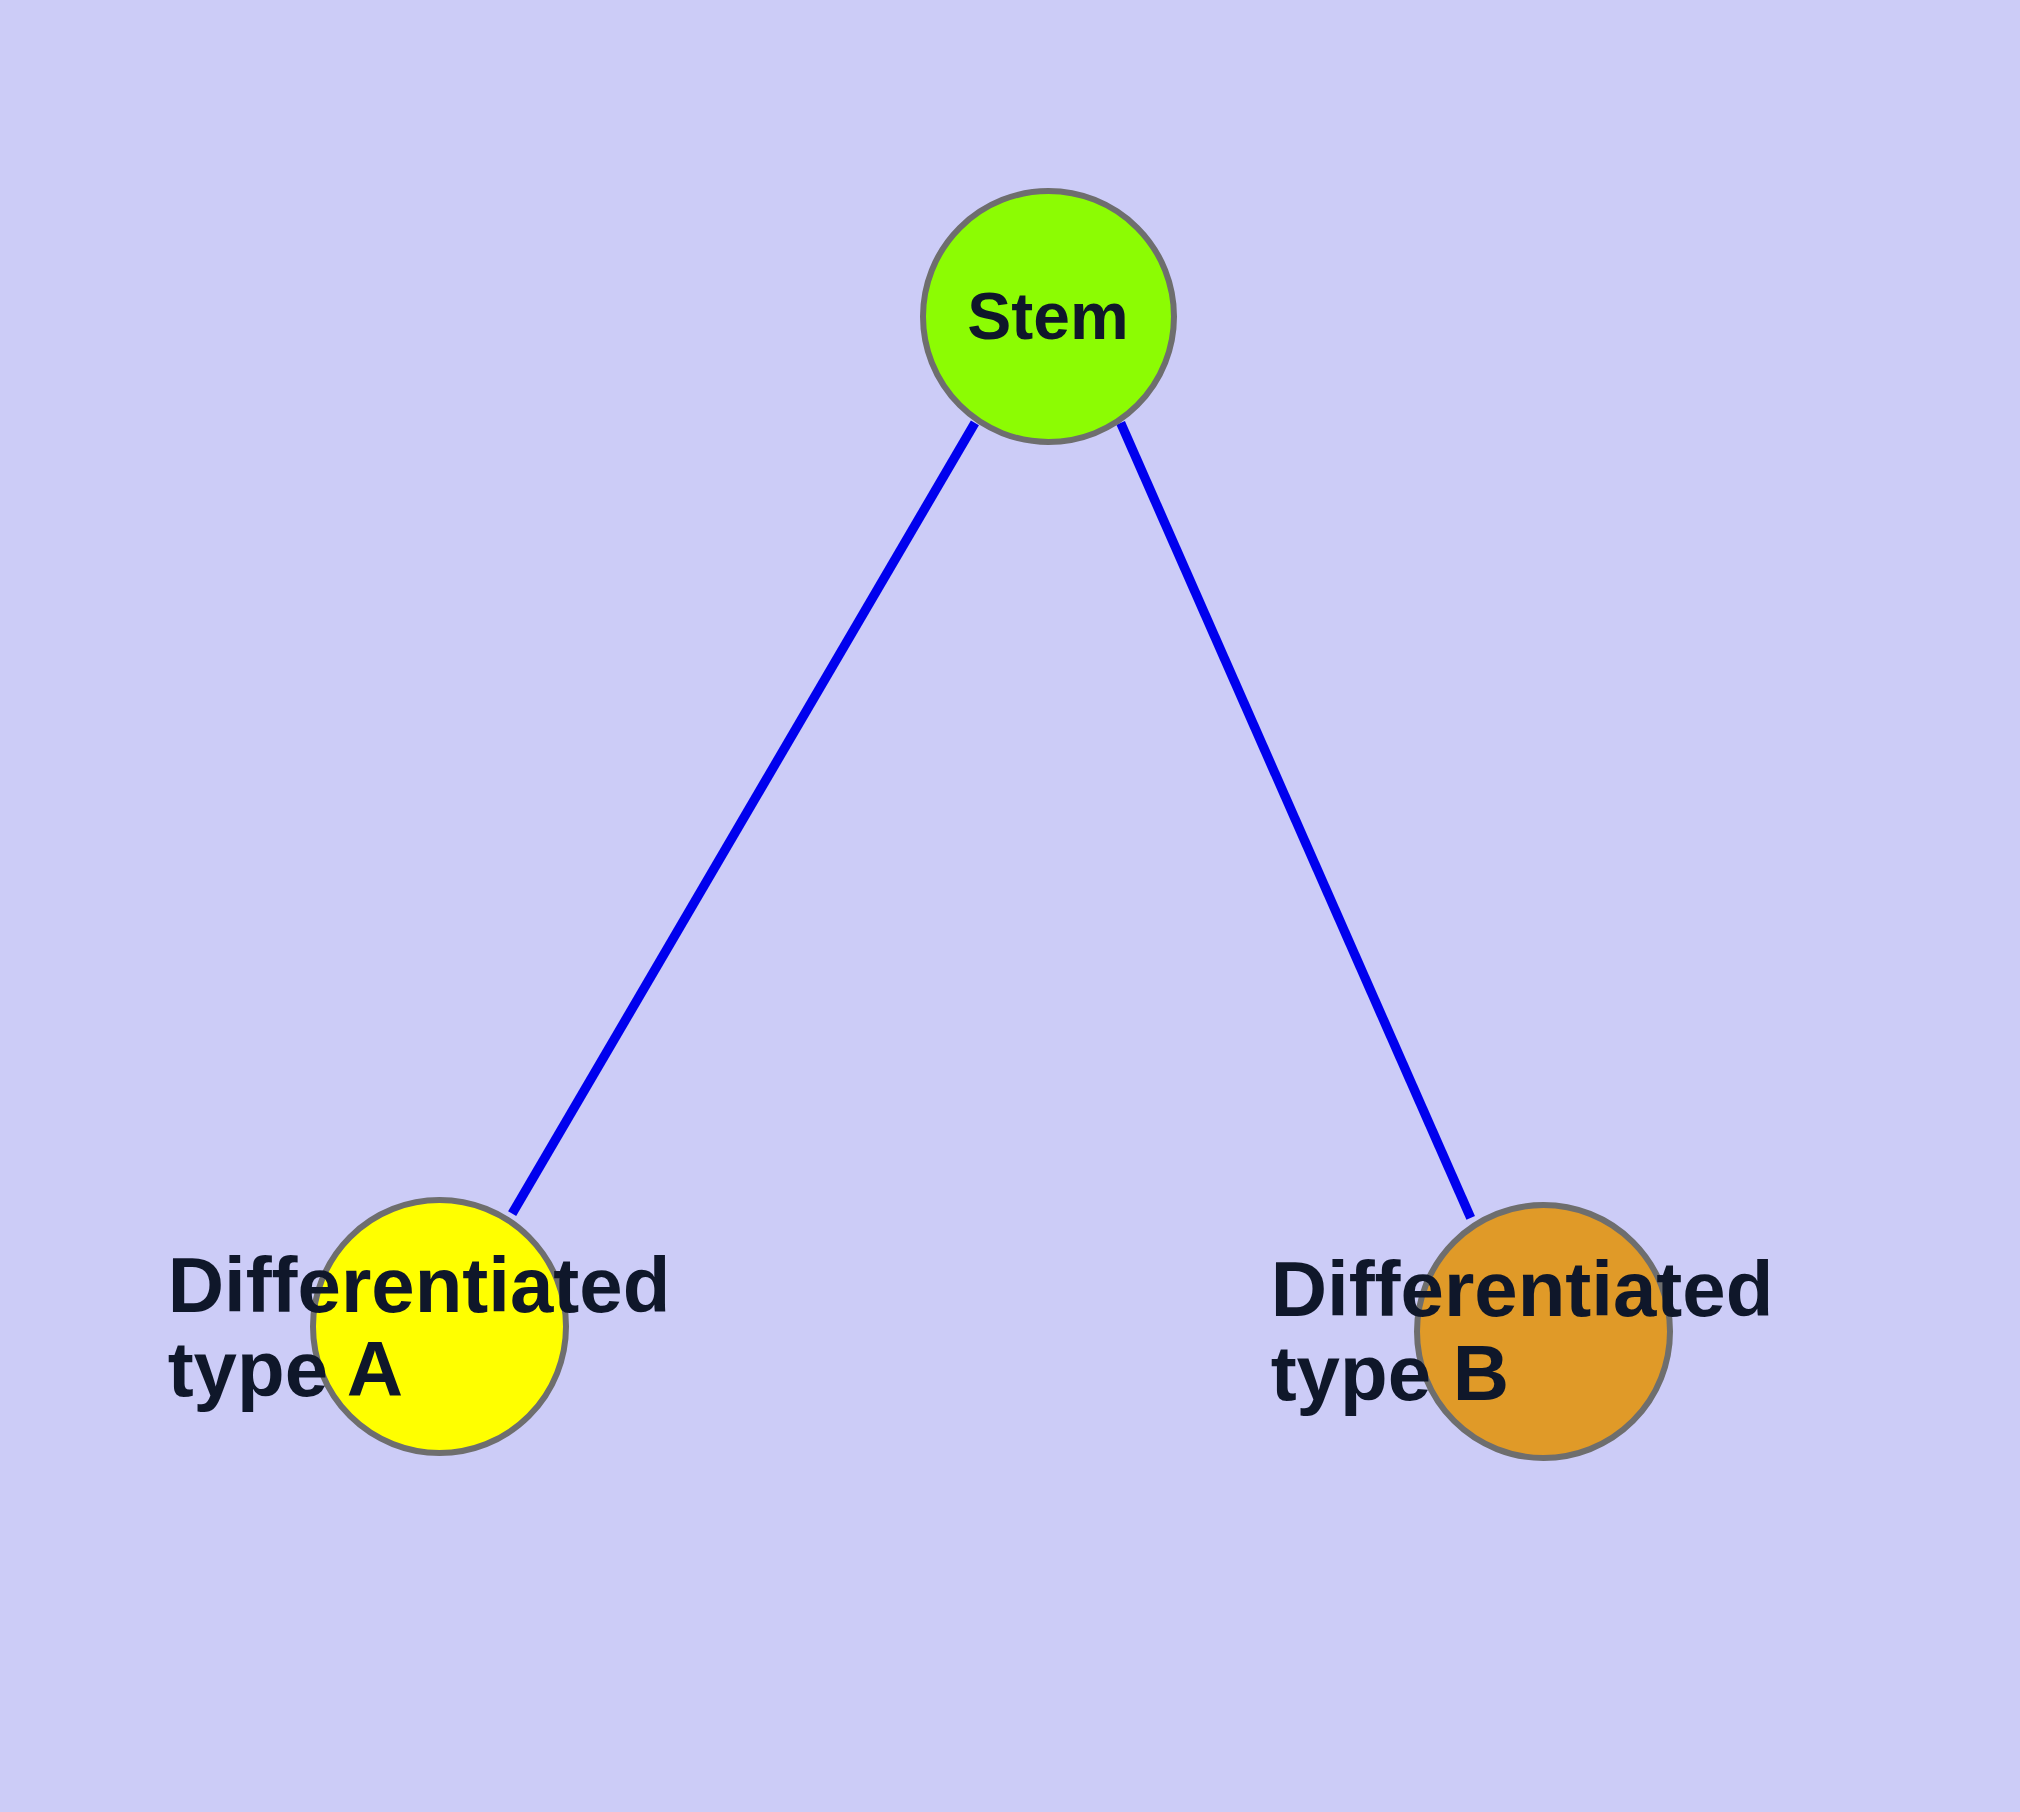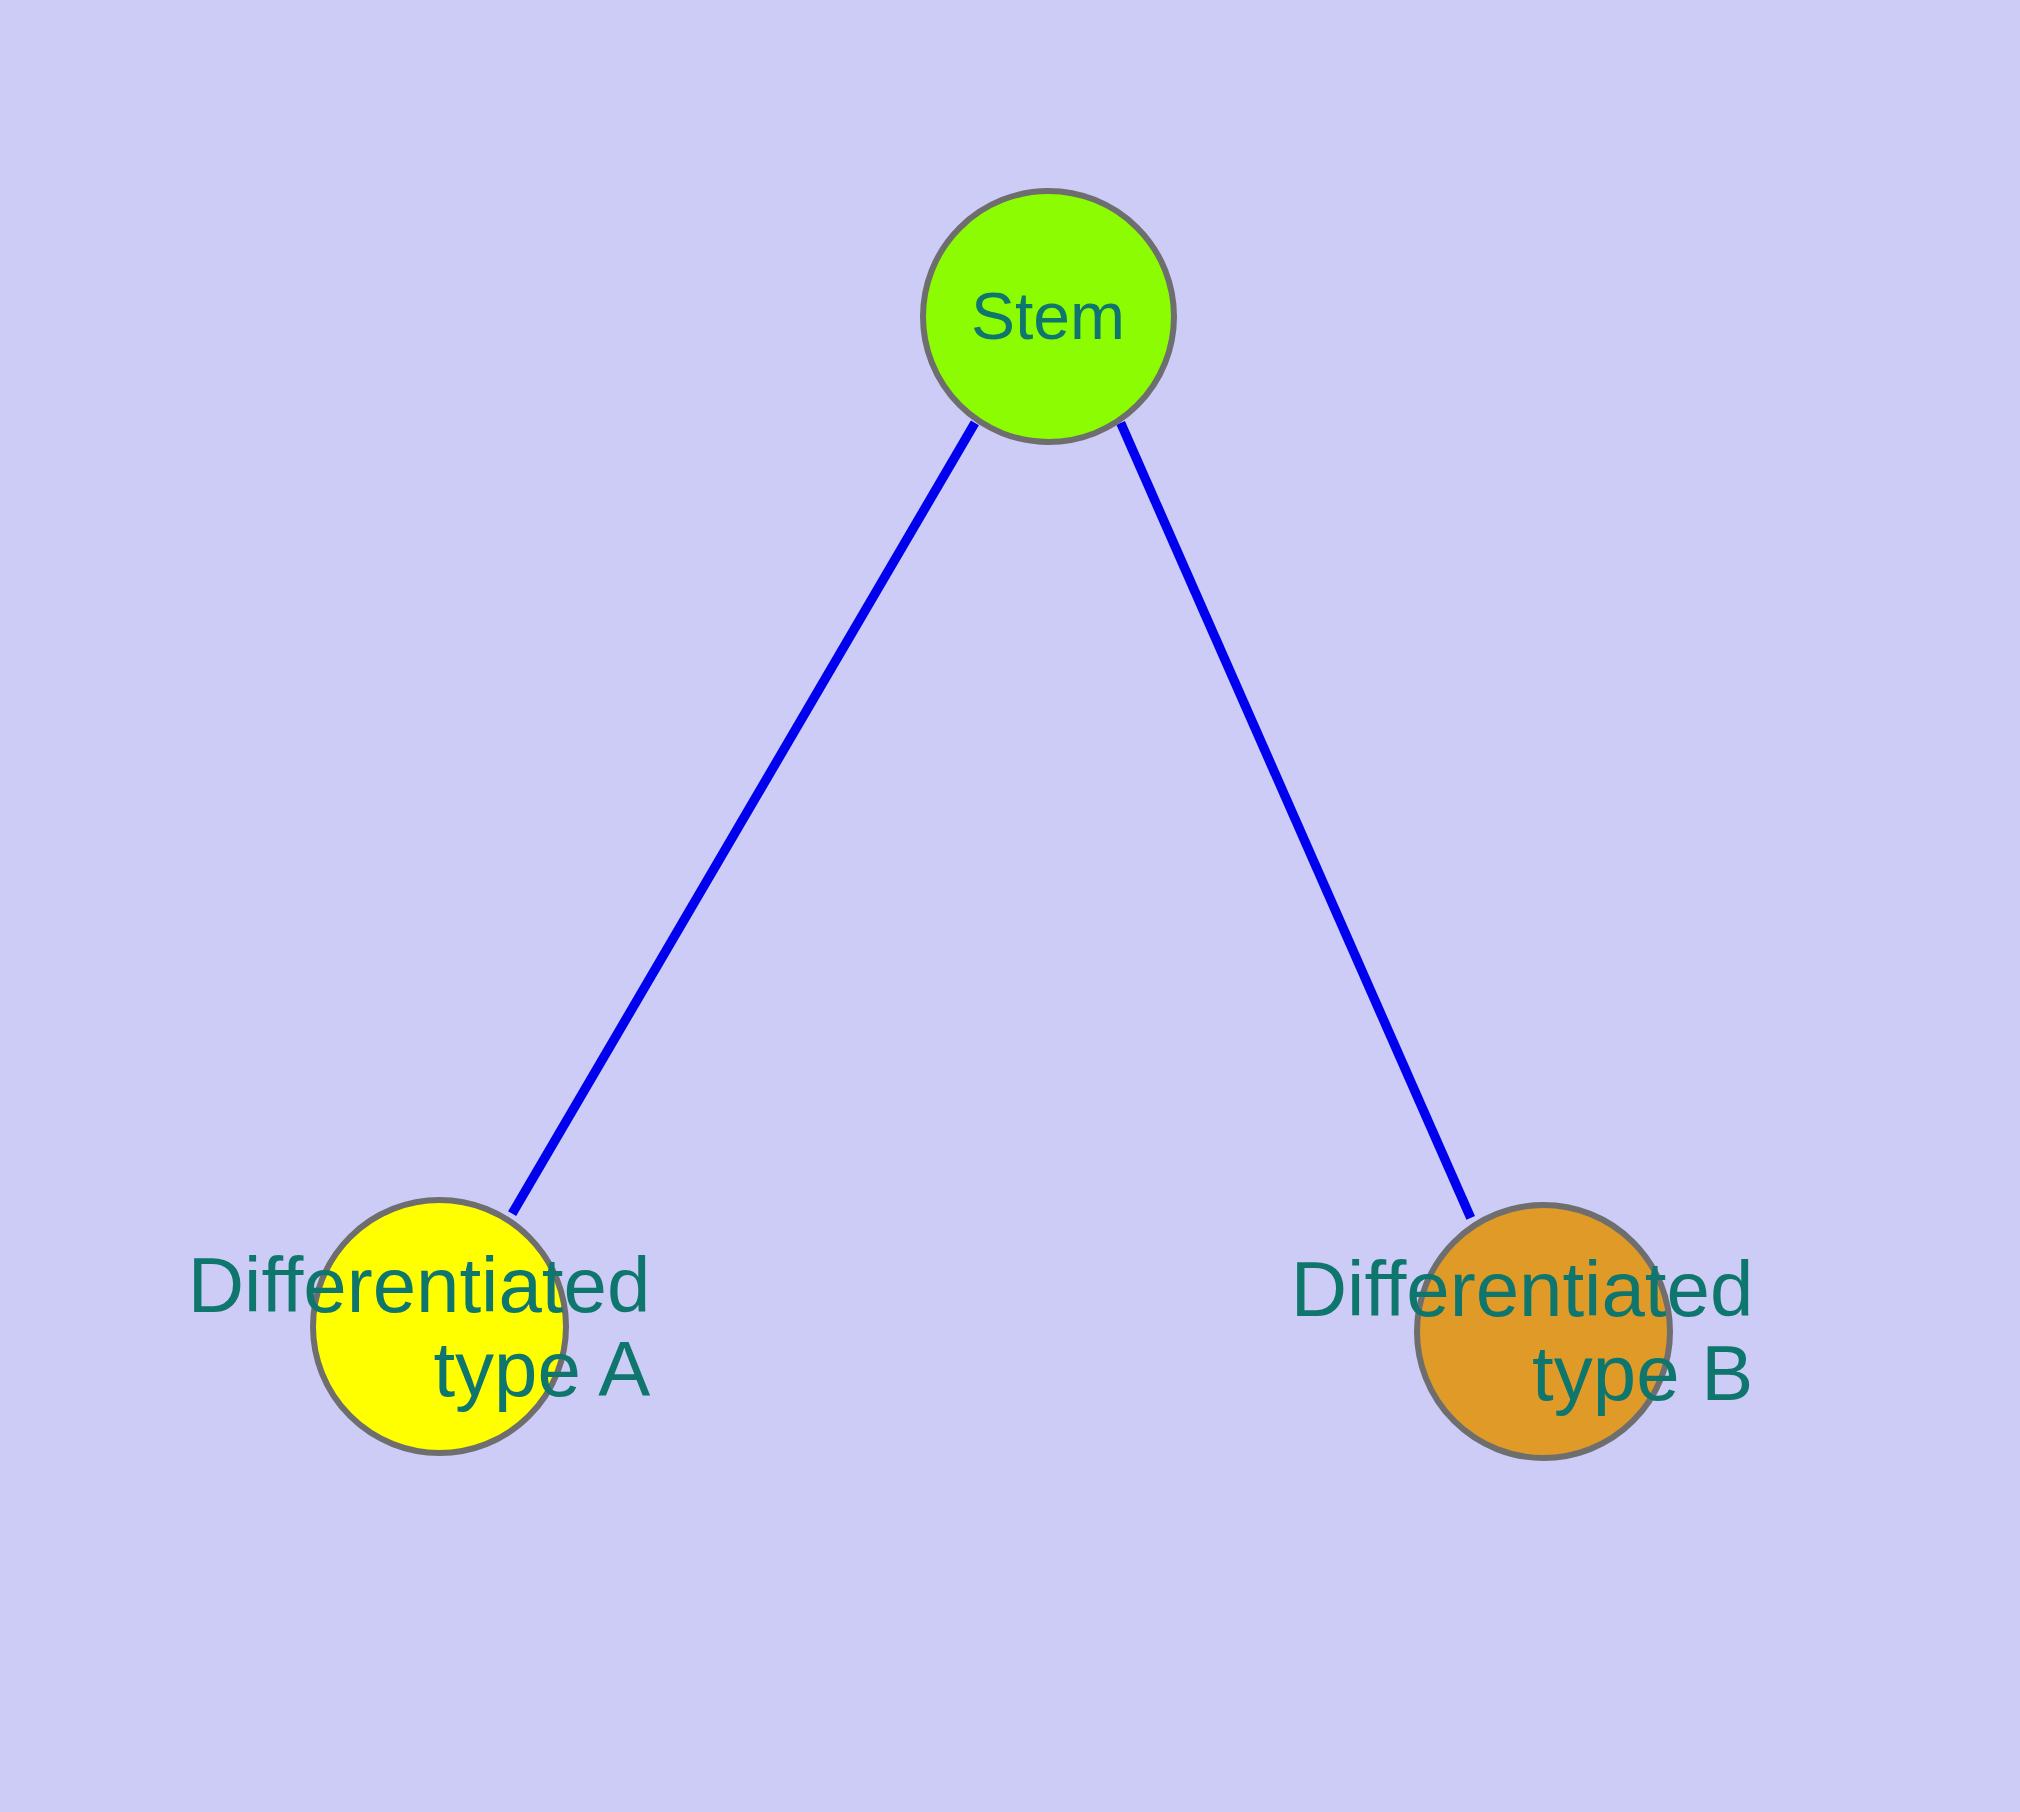--- a/index.html
+++ b/index.html
@@ -47,23 +47,23 @@
   }
   #node-diff-b {
     left: 1414px;
     top: 1202px;
     width: 259px;
     height: 259px;
     background: #e09a28;
   }
   .node-label {
     position: absolute;
-    color: #0f766e;
-    font-weight: normal;
-    text-align: right;
+    color: #0f172a;
+    font-weight: bold;
+    text-align: left;
     white-space: pre;
     line-height: 1.08;
     pointer-events: none;
   }
   #label-stem {
     left: 1048px;
     top: 317px;
     transform: translate(-50%, -50%);
     font-size: 66px;
   }

